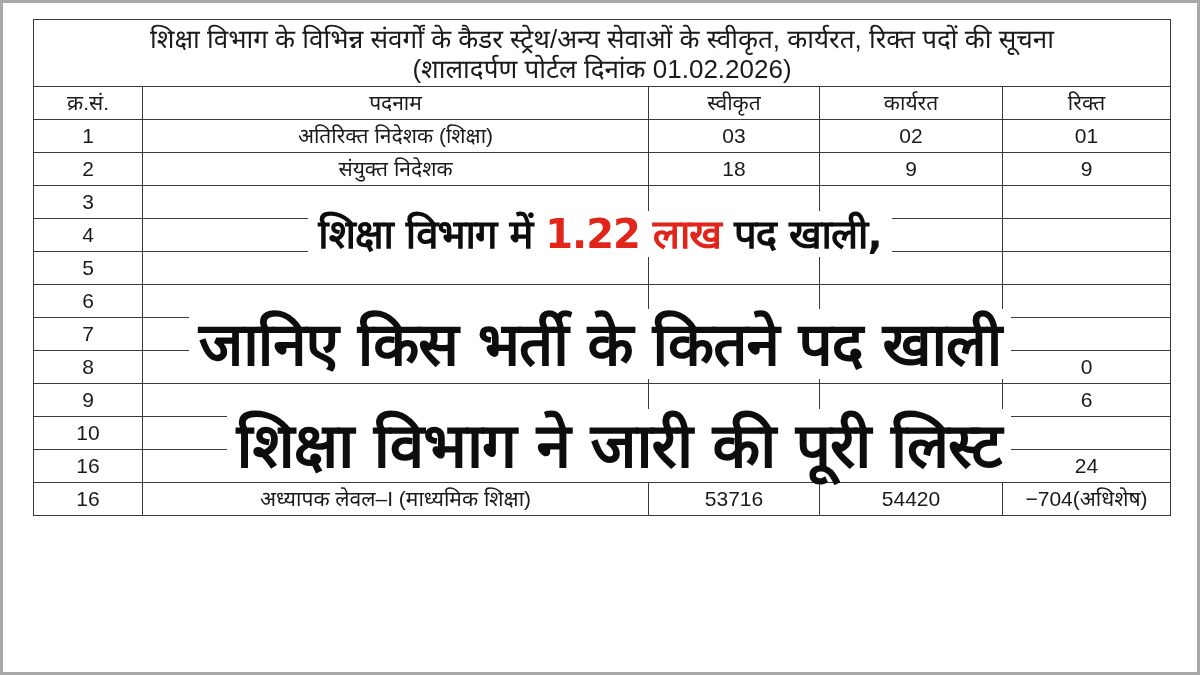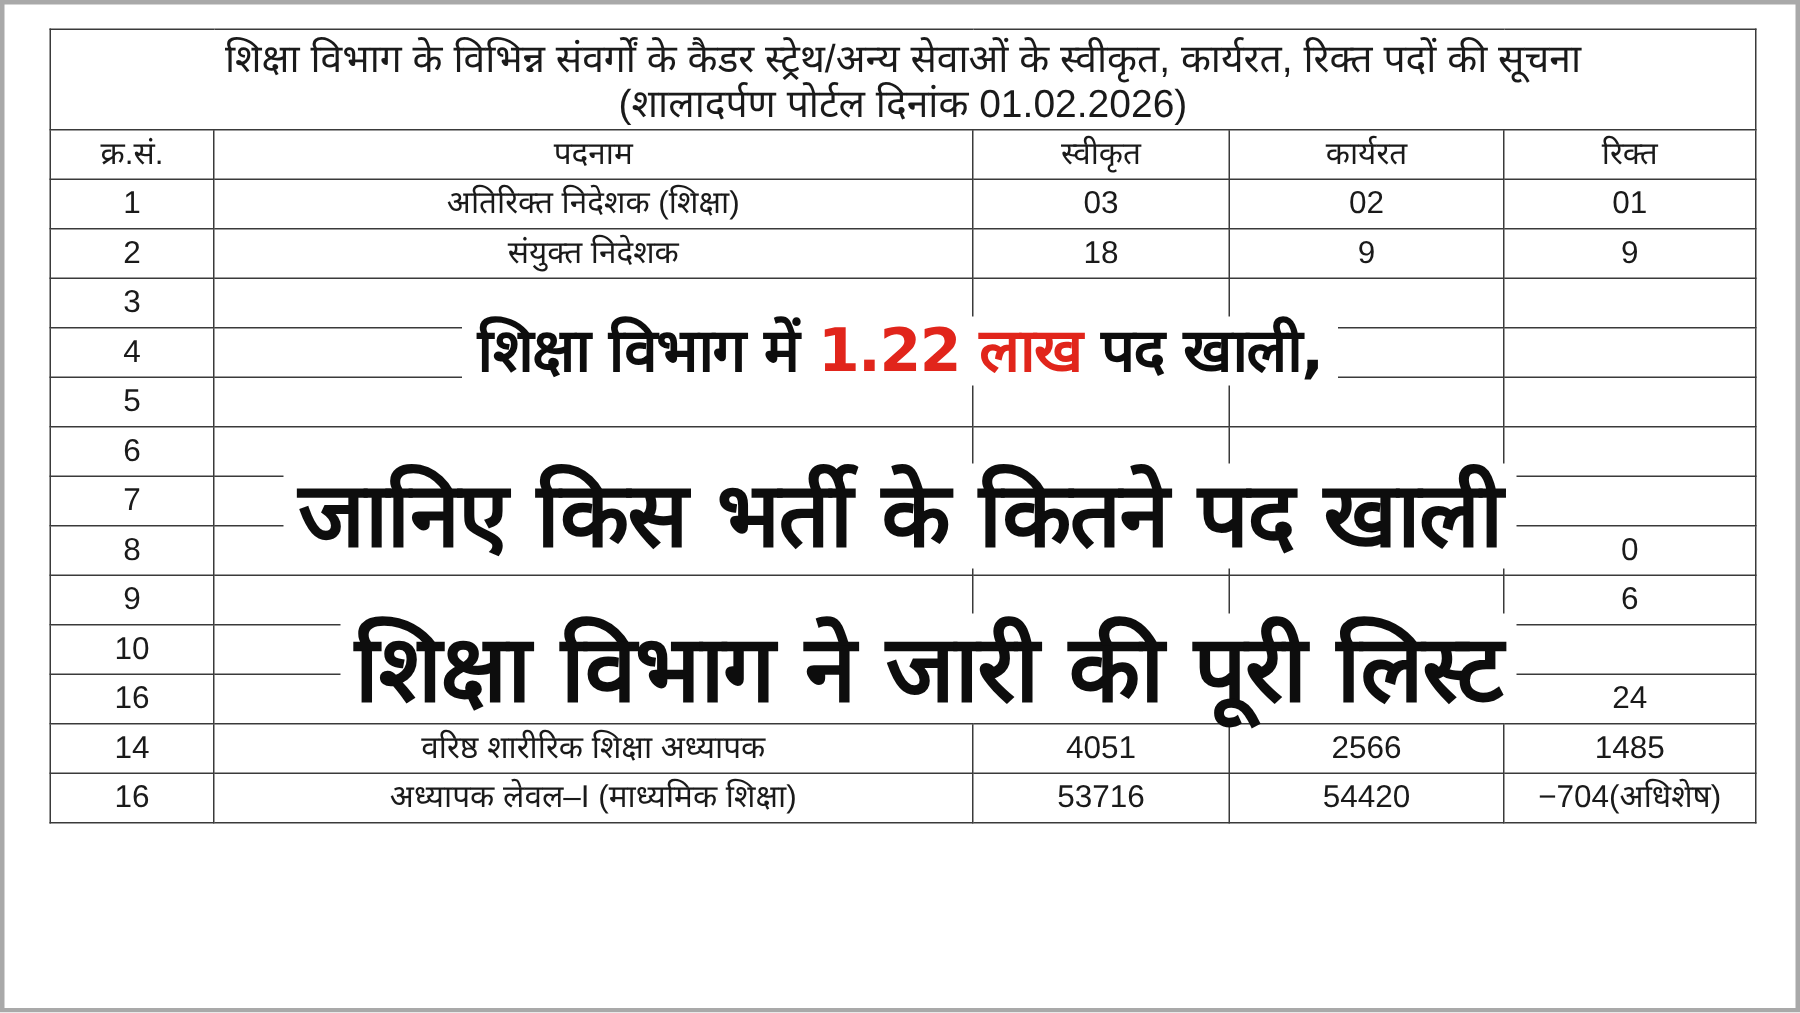--- a/index.html
+++ b/index.html
@@ -155,27 +155,20 @@
         <td></td>
       </tr>
       <tr>
         <td>16</td>
         <td>पुस्तकालयाध्यक्ष ग्रेड-I</td>
         <td>41</td>
         <td>17</td>
         <td>24</td>
       </tr>
       <tr>
-        <td>14</td>
-        <td>वरिष्ठ शारीरिक शिक्षा अध्यापक</td>
-        <td>4051</td>
-        <td>2566</td>
-        <td>1485</td>
-      </tr>
-      <tr>
         <td>16</td>
         <td>अध्यापक लेवल–I (माध्यमिक शिक्षा)</td>
         <td>53716</td>
         <td>54420</td>
         <td>−704(अधिशेष)</td>
       </tr>
     </tbody>
   </table>
 </div>
 

